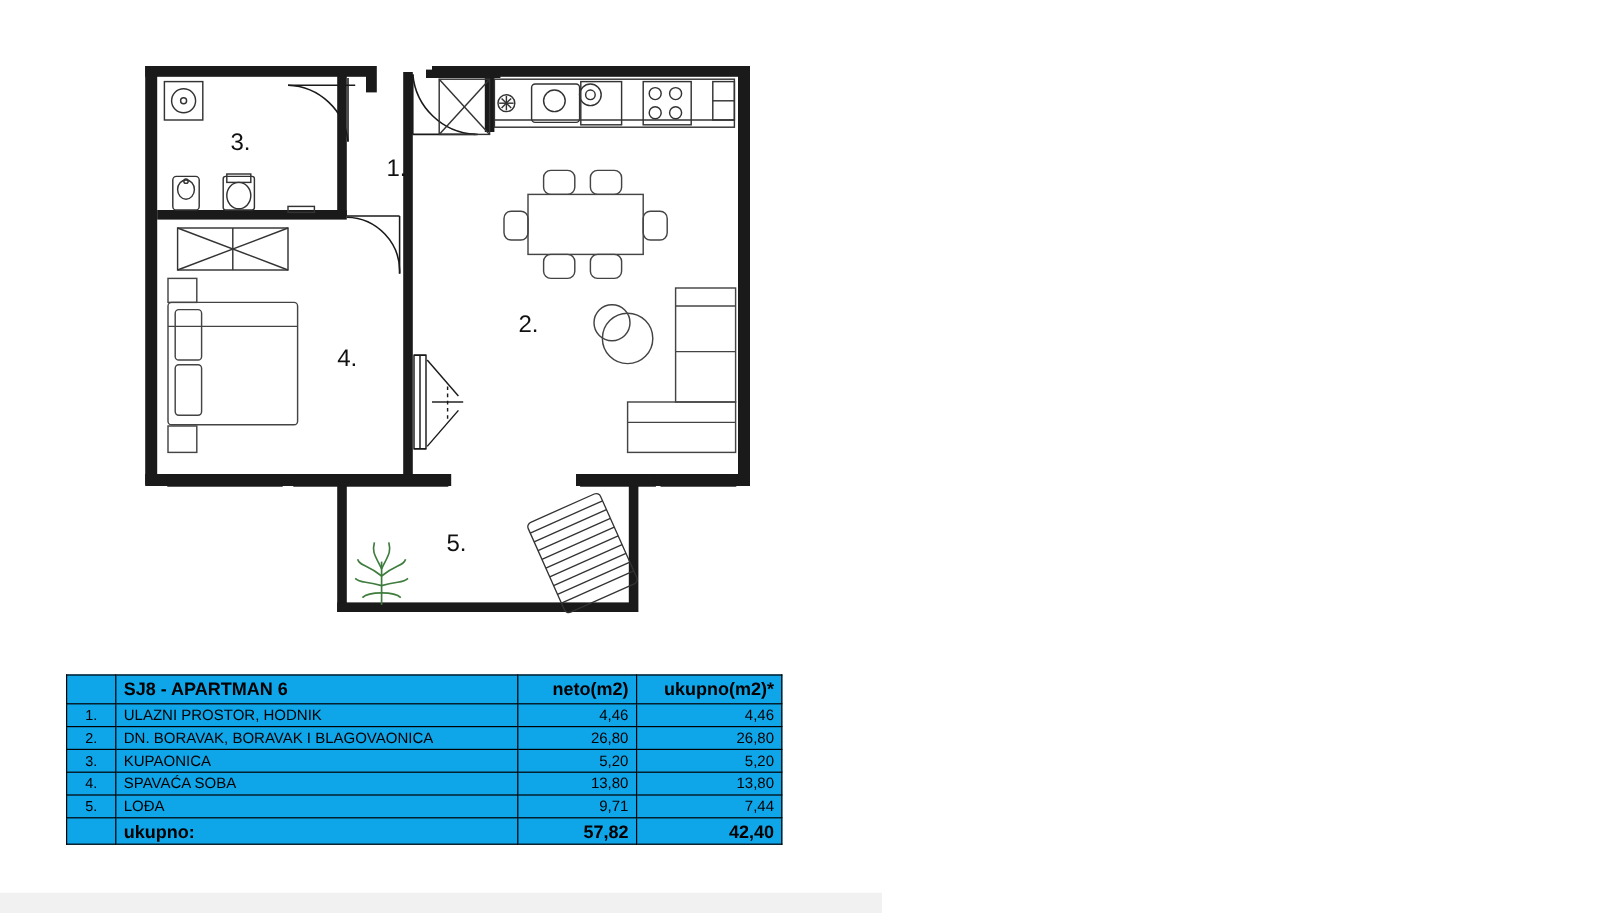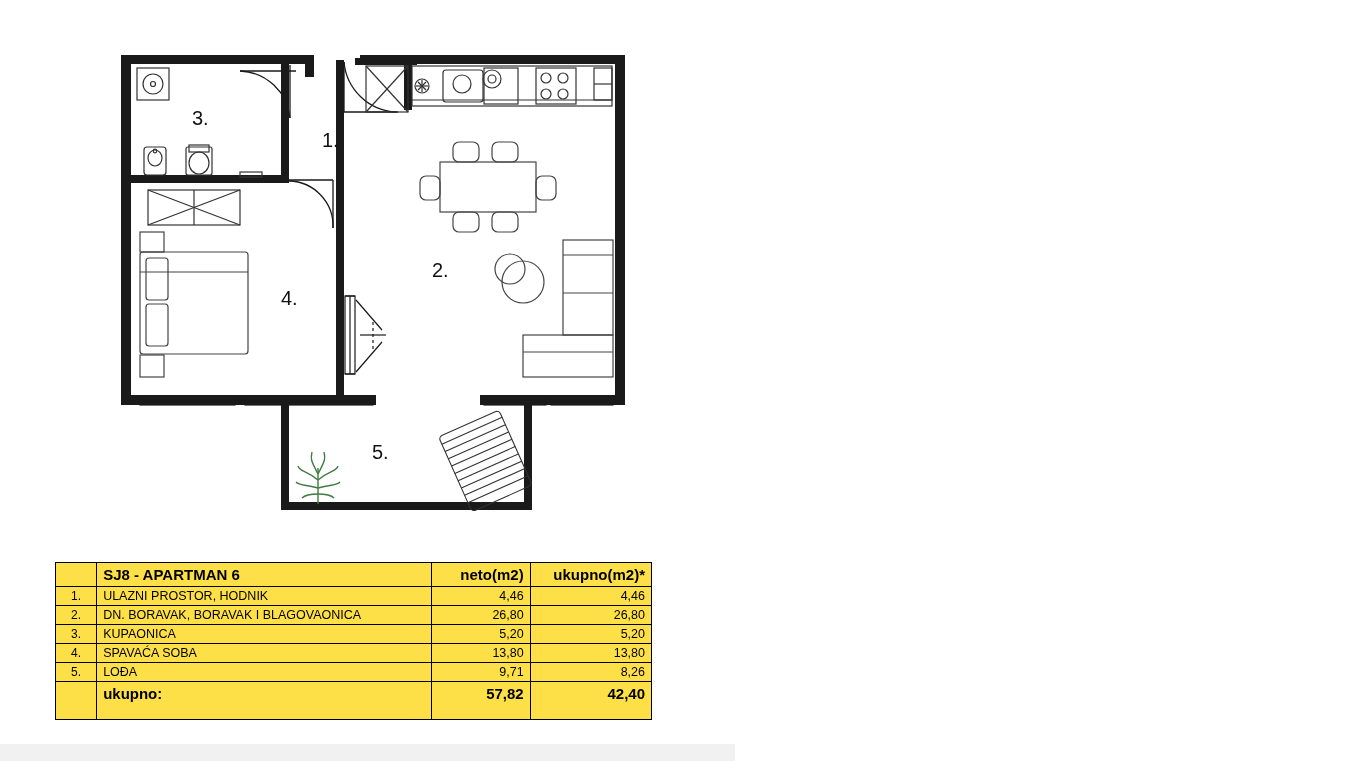--- a/index.html
+++ b/index.html
@@ -34,38 +34,38 @@
   
   #area-table {
     position: absolute;
     left: 55px;
     top: 562px;
     width: 597px;
     border-collapse: collapse;
     font-family: "Liberation Sans", sans-serif;
     font-size: 12.5px;
     color: #000000;
-    background: #fde047;
+    background: #0ea5e9;
   }
   #area-table td {
     border: 1px solid #000000;
     padding: 2px 6px;
     vertical-align: middle;
   }
   #area-table tr.header-row td {
     font-size: 15px;
     font-weight: bold;
     padding-top: 3px;
     padding-bottom: 3px;
   }
   #area-table tr.total-row td {
     font-size: 15px;
     font-weight: bold;
     padding-top: 3px;
-    padding-bottom: 17px;
+    padding-bottom: 1px;
   }
   .col-idx {
     width: 30px;
     text-align: center;
     font-size: 12px;
   }
   .col-name {
     width: 345px;
     text-align: left;
   }
@@ -325,21 +325,21 @@
       <tr>
         <td class="col-idx">4.</td>
         <td class="col-name">SPAVAĆA SOBA</td>
         <td class="col-neto">13,80</td>
         <td class="col-kor">13,80</td>
       </tr>
       <tr>
         <td class="col-idx">5.</td>
         <td class="col-name">LOĐA</td>
         <td class="col-neto">9,71</td>
-        <td class="col-kor">8,26</td>
+        <td class="col-kor">7,44</td>
       </tr>
       <tr class="total-row">
         <td class="col-idx"></td>
         <td class="col-name">ukupno:</td>
         <td class="col-neto">57,82</td>
         <td class="col-kor">42,40</td>
       </tr>
     </tbody>
   </table>
 

